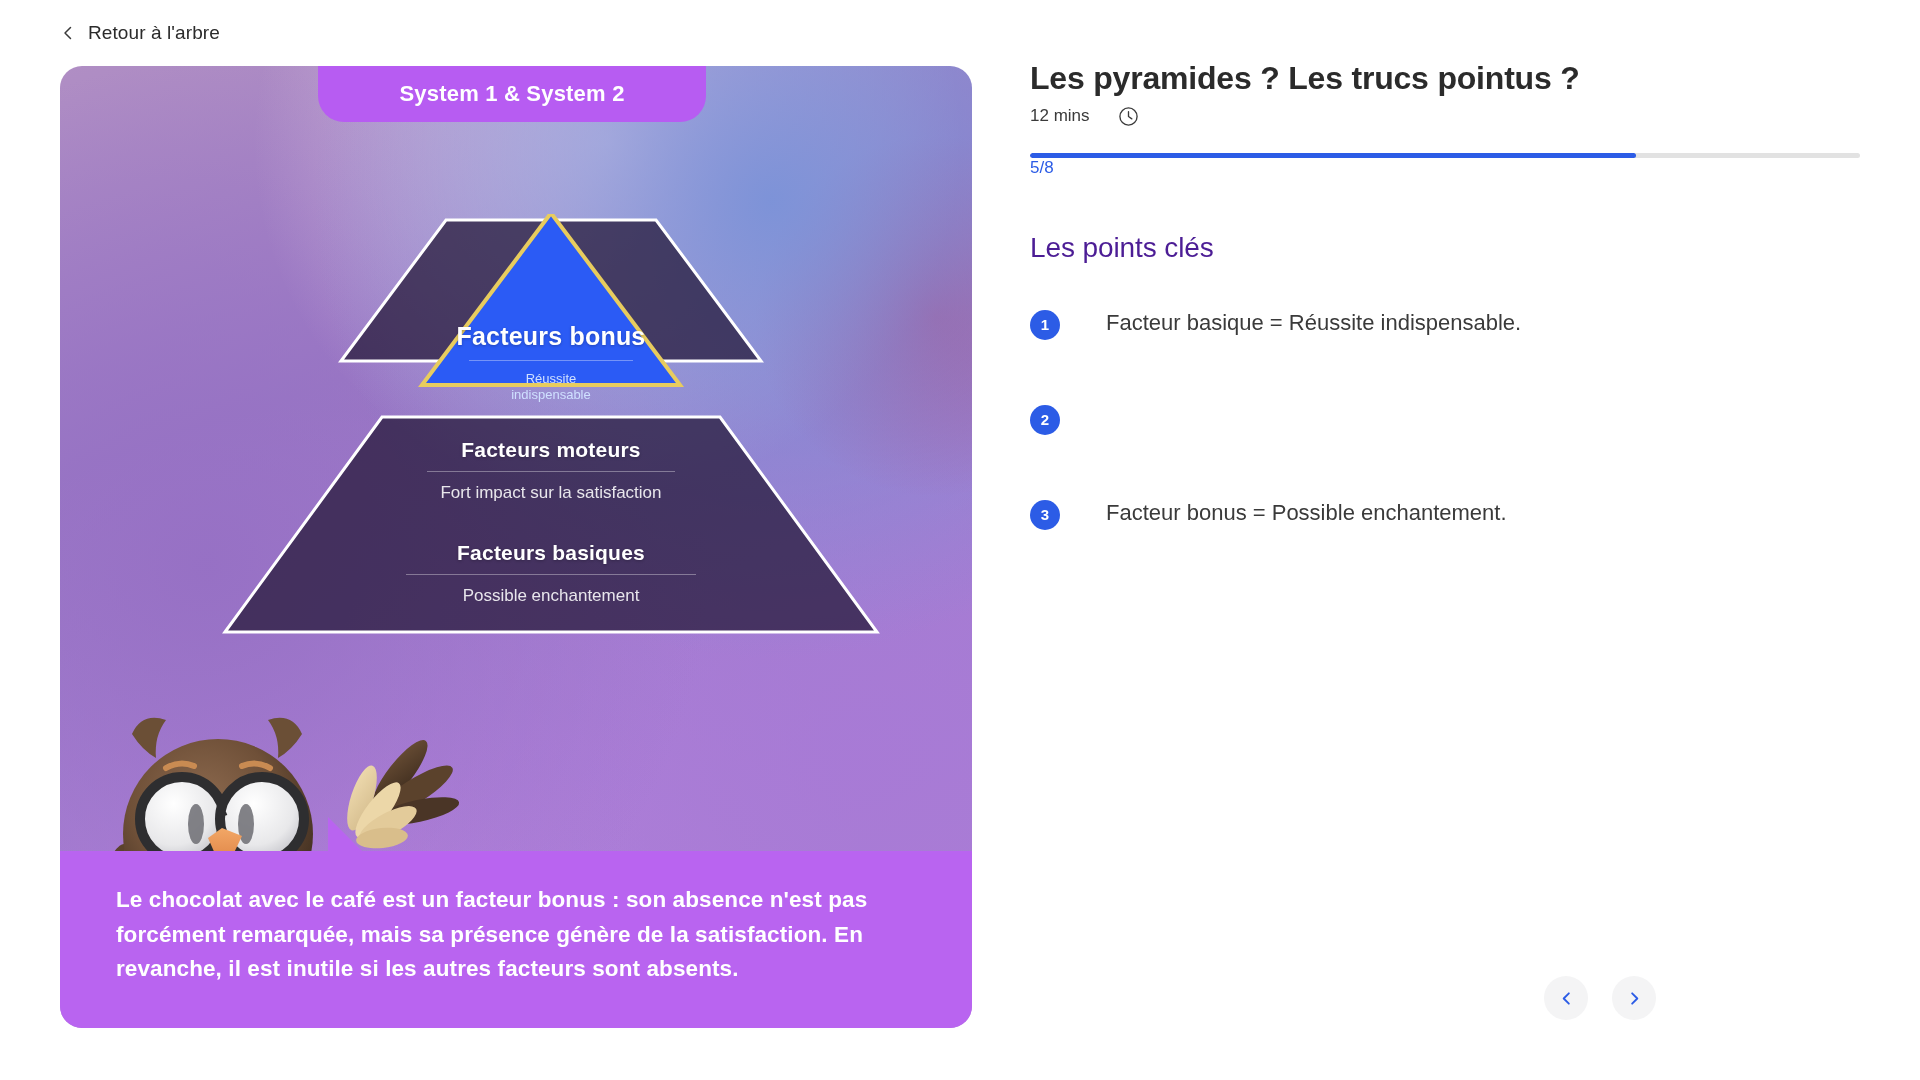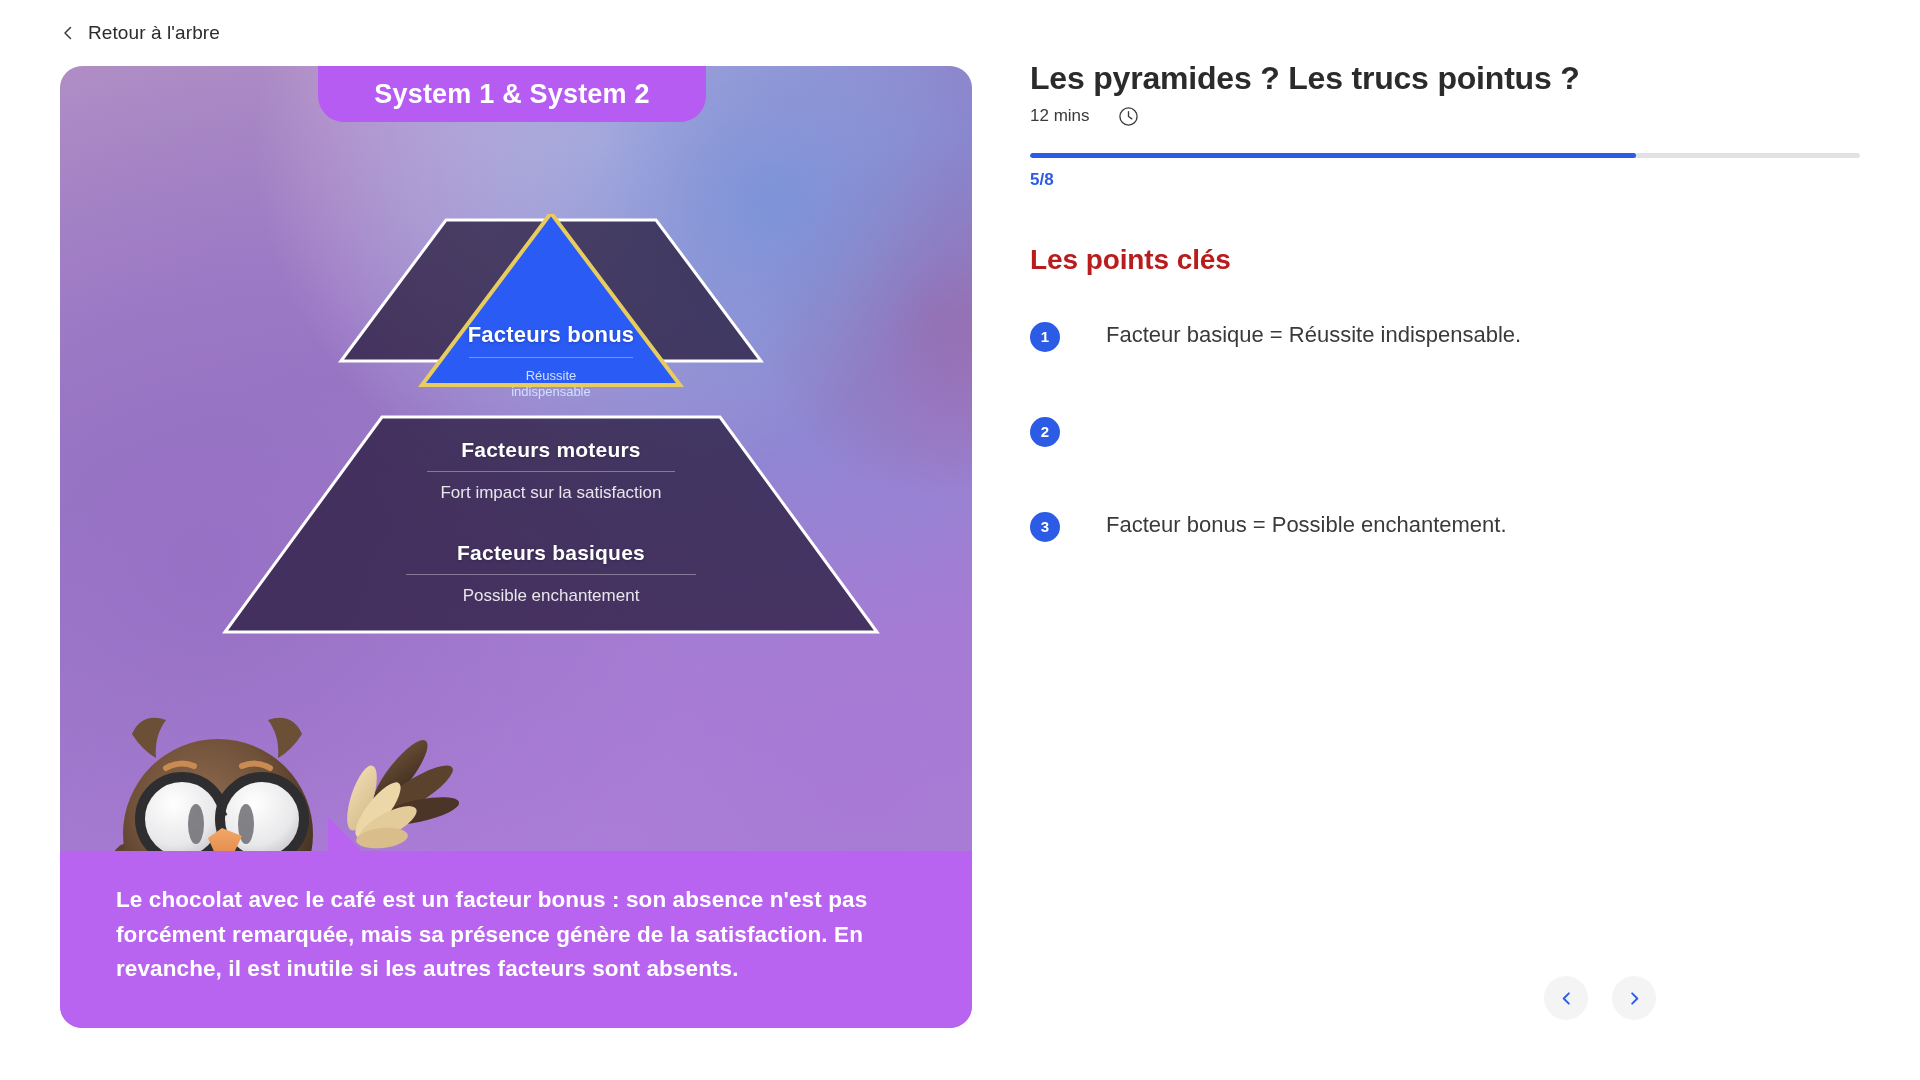--- a/index.html
+++ b/index.html
@@ -38,21 +38,21 @@
   
   .topic-pill {
     position: absolute; left: 258px; top: 0;
     width: 388px; height: 56px;
     background: #b75cf2;
     border-radius: 0 0 26px 26px;
     display: flex; align-items: center; justify-content: center;
     z-index: 6;
   }
   .topic-pill-label {
-    color: #fff; font-size: 27px; font-weight: 700; letter-spacing: .2px;
+    color: #fff; font-size: 22px; font-weight: 700; letter-spacing: .2px;
   }
 
   
   .pyramid-wrap {
     position: absolute; left: 146px; top: 148px;
     width: 690px; height: 452px; z-index: 4;
   }
   .pyr-svg { position: absolute; inset: 0; width: 100%; height: 100%; }
 
   .pyr-text { position: absolute; inset: 0; }
@@ -61,21 +61,21 @@
     display: flex; flex-direction: column; align-items: center;
   }
   .tier-title {
     color: #ffffff; font-weight: 700; letter-spacing: .2px;
     text-shadow: 0 1px 3px rgba(0,0,0,.25);
   }
   .tier-rule { height: 1px; background: rgba(255,255,255,.35); margin: 9px 0 10px; }
   .tier-sub { color: rgba(255,255,255,.88); line-height: 1.26; }
 
   .t-bonus    { top: 108px; }
-  .t-bonus .tier-title { font-size: 22px; }
+  .t-bonus .tier-title { font-size: 25px; }
   .t-bonus .tier-rule  { width: 164px; }
   .t-bonus .tier-sub   { font-size: 13px; color: #cfe0ff; }
 
   .t-moteurs  { top: 224px; }
   .t-moteurs .tier-title { font-size: 21px; }
   .t-moteurs .tier-rule  { width: 248px; }
   .t-moteurs .tier-sub   { font-size: 17px; }
 
   .t-basiques { top: 327px; }
   .t-basiques .tier-title { font-size: 21px; }
@@ -113,25 +113,25 @@
   }
   .duration { display: flex; align-items: center; gap: 28px; padding-top: 9px; }
   .duration-label { font-size: 17px; color: #3a3a3a; }
   .clock-icon { width: 21px; height: 21px; display: block; }
 
   .progress-track {
     margin-top: 26px; height: 5px; width: 100%;
     background: #e2e2e2; border-radius: 3px; overflow: hidden;
   }
   .progress-fill { height: 100%; background: #2c5ce6; border-radius: 3px; }
-  .progress-count { margin-top: 12px; font-size: 17px; color: #2c5ce6; font-weight: 700; }
+  .progress-count { font-size: 17px; color: #2c5ce6; font-weight: 400; }
 
   .section-title {
-    margin-top: 54px; font-size: 28px; font-weight: 700;
-    color: #b91c1c; letter-spacing: -.1px;
+    margin-top: 54px; font-size: 28px; font-weight: 400;
+    color: #4c1d95; letter-spacing: -.1px;
   }
 
   .keypoints { margin-top: 44px; }
   .keypoint { display: flex; align-items: flex-start; gap: 46px; margin-bottom: 63px; }
   .kp-badge {
     flex: 0 0 auto; width: 30px; height: 30px; border-radius: 50%;
     background: #2c5ce6; color: #fff;
     font-size: 15px; font-weight: 700;
     display: flex; align-items: center; justify-content: center;
     margin-top: 2px;

